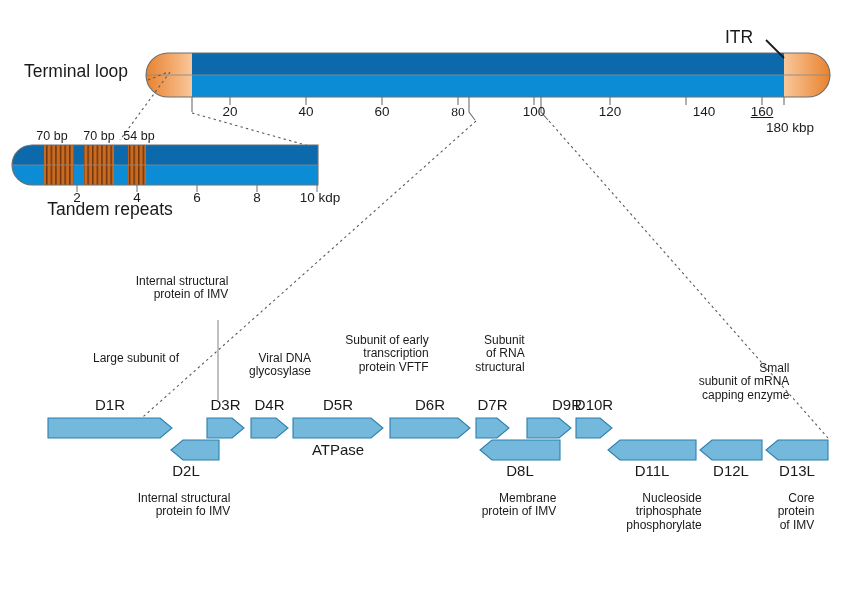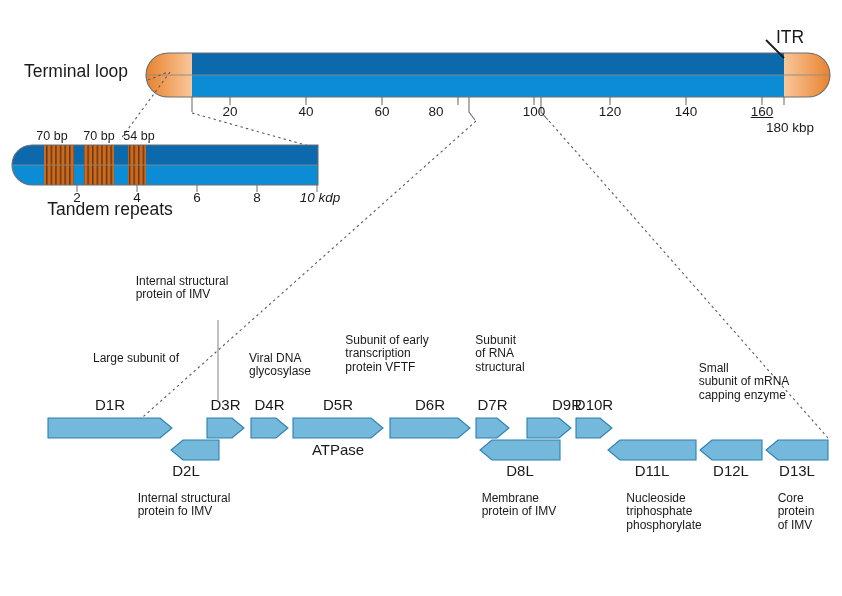--- a/index.html
+++ b/index.html
@@ -4,21 +4,21 @@
 <style>
   html,body{margin:0;padding:0;background:#ffffff;}
   body{
     width:842px;height:596px;position:relative;overflow:hidden;
     font-family:"Liberation Sans","DejaVu Sans",sans-serif;
     color:#1a1a1a;
   }
   .stage{position:absolute;inset:0;}
   svg.layer{position:absolute;left:0;top:0;width:842px;height:596px;overflow:visible;}
   .txt{position:absolute;white-space:pre;line-height:1.12;}
-  .c{transform:translateX(-50%);text-align:left;}
+  .c{transform:translateX(-50%);text-align:right;}
   .lbl-big{font-size:17.5px;}
   .lbl-anno{font-size:12px;}
   .lbl-gene{font-size:15px;}
   .lbl-tick{font-size:13.5px;}
   .lbl-small{font-size:12.5px;}
 </style>
 </head>
 <body>
 
 <div class="stage">
@@ -133,45 +133,45 @@
         <path d="M 219 440 L 183 440 L 171 450 L 183 460 L 219 460 Z" fill="#74B9DC" stroke="#2C7FB0" stroke-width="1.1"></path>
         <path d="M 560 440 L 492 440 L 480 450 L 492 460 L 560 460 Z" fill="#74B9DC" stroke="#2C7FB0" stroke-width="1.1"></path>
         <path d="M 696 440 L 620 440 L 608 450 L 620 460 L 696 460 Z" fill="#74B9DC" stroke="#2C7FB0" stroke-width="1.1"></path>
         <path d="M 762 440 L 712 440 L 700 450 L 712 460 L 762 460 Z" fill="#74B9DC" stroke="#2C7FB0" stroke-width="1.1"></path>
         <path d="M 828 440 L 778 440 L 766 450 L 778 460 L 828 460 Z" fill="#74B9DC" stroke="#2C7FB0" stroke-width="1.1"></path>
       </g>
   </svg>
 
   <div class="txt lbl-big" style="left:24px;top:62px;">Terminal loop</div>
 
-  <div class="txt lbl-big" style="left:776px;top:28px;text-align:right;">ITR</div>
+  <div class="txt lbl-big" style="left:725px;top:28px;text-align:right;">ITR</div>
 
   <div id="genome-ticks">
       <div class="txt lbl-tick c" style="left: 230px; top: 104px;">20</div>
       <div class="txt lbl-tick c" style="left: 306px; top: 104px;">40</div>
       <div class="txt lbl-tick c" style="left: 382px; top: 104px;">60</div>
-      <div class="txt lbl-tick c" style="left: 436px; top: 104px;">80</div>
+      <div class="txt lbl-tick c" style="left: 458px; top: 104px; font-family: Liberation Serif, serif;">80</div>
       <div class="txt lbl-tick c" style="left: 534px; top: 104px;">100</div>
       <div class="txt lbl-tick c" style="left: 610px; top: 104px;">120</div>
-      <div class="txt lbl-tick c" style="left: 686px; top: 104px;">140</div>
+      <div class="txt lbl-tick c" style="left: 704px; top: 104px;">140</div>
       <div class="txt lbl-tick c" style="left: 762px; top: 104px; text-decoration: underline;">160</div>
       <div class="txt lbl-tick c" style="left: 790px; top: 104px; margin-top: 16px;">180 kbp</div>
     </div>
 
   <div id="repeat-labels">
       <div class="txt lbl-small c" style="left: 52px; top: 129px;">70 bp</div>
       <div class="txt lbl-small c" style="left: 99px; top: 129px;">70 bp</div>
       <div class="txt lbl-small c" style="left: 139px; top: 129px;">54 bp</div>
     </div>
   <div id="inset-ticks">
       <div class="txt lbl-tick c" style="left: 77px; top: 190px;">2</div>
       <div class="txt lbl-tick c" style="left: 137px; top: 190px;">4</div>
       <div class="txt lbl-tick c" style="left: 197px; top: 190px;">6</div>
       <div class="txt lbl-tick c" style="left: 257px; top: 190px;">8</div>
-      <div class="txt lbl-tick c" style="left: 320px; top: 190px; font-style: italic;">10 kdp</div>
+      <div class="txt lbl-tick c" style="left: 320px; top: 190px;">10 kdp</div>
     </div>
   <div class="txt lbl-big c" style="left:110px;top:200px;">Tandem repeats</div>
 
   <div id="anno-top">
       <div class="txt c lbl-anno" style="left: 136px; top: 352px;"><div>Large subunit of</div></div>
       <div class="txt c lbl-anno" style="left: 182px; top: 275px;"><div>Internal structural</div><div>protein of IMV</div></div>
       <div class="txt c lbl-anno" style="left: 280px; top: 352px;"><div>Viral DNA</div><div>glycosylase</div></div>
       <div class="txt c lbl-anno" style="left: 387px; top: 334px;"><div>Subunit of early</div><div>transcription</div><div>protein VFTF</div></div>
       <div class="txt c lbl-anno" style="left: 500px; top: 334px;"><div>Subunit</div><div>of RNA</div><div>structural</div></div>
       <div class="txt c lbl-anno" style="left: 744px; top: 362px;"><div>Small</div><div>subunit of mRNA</div><div>capping enzyme</div></div>

